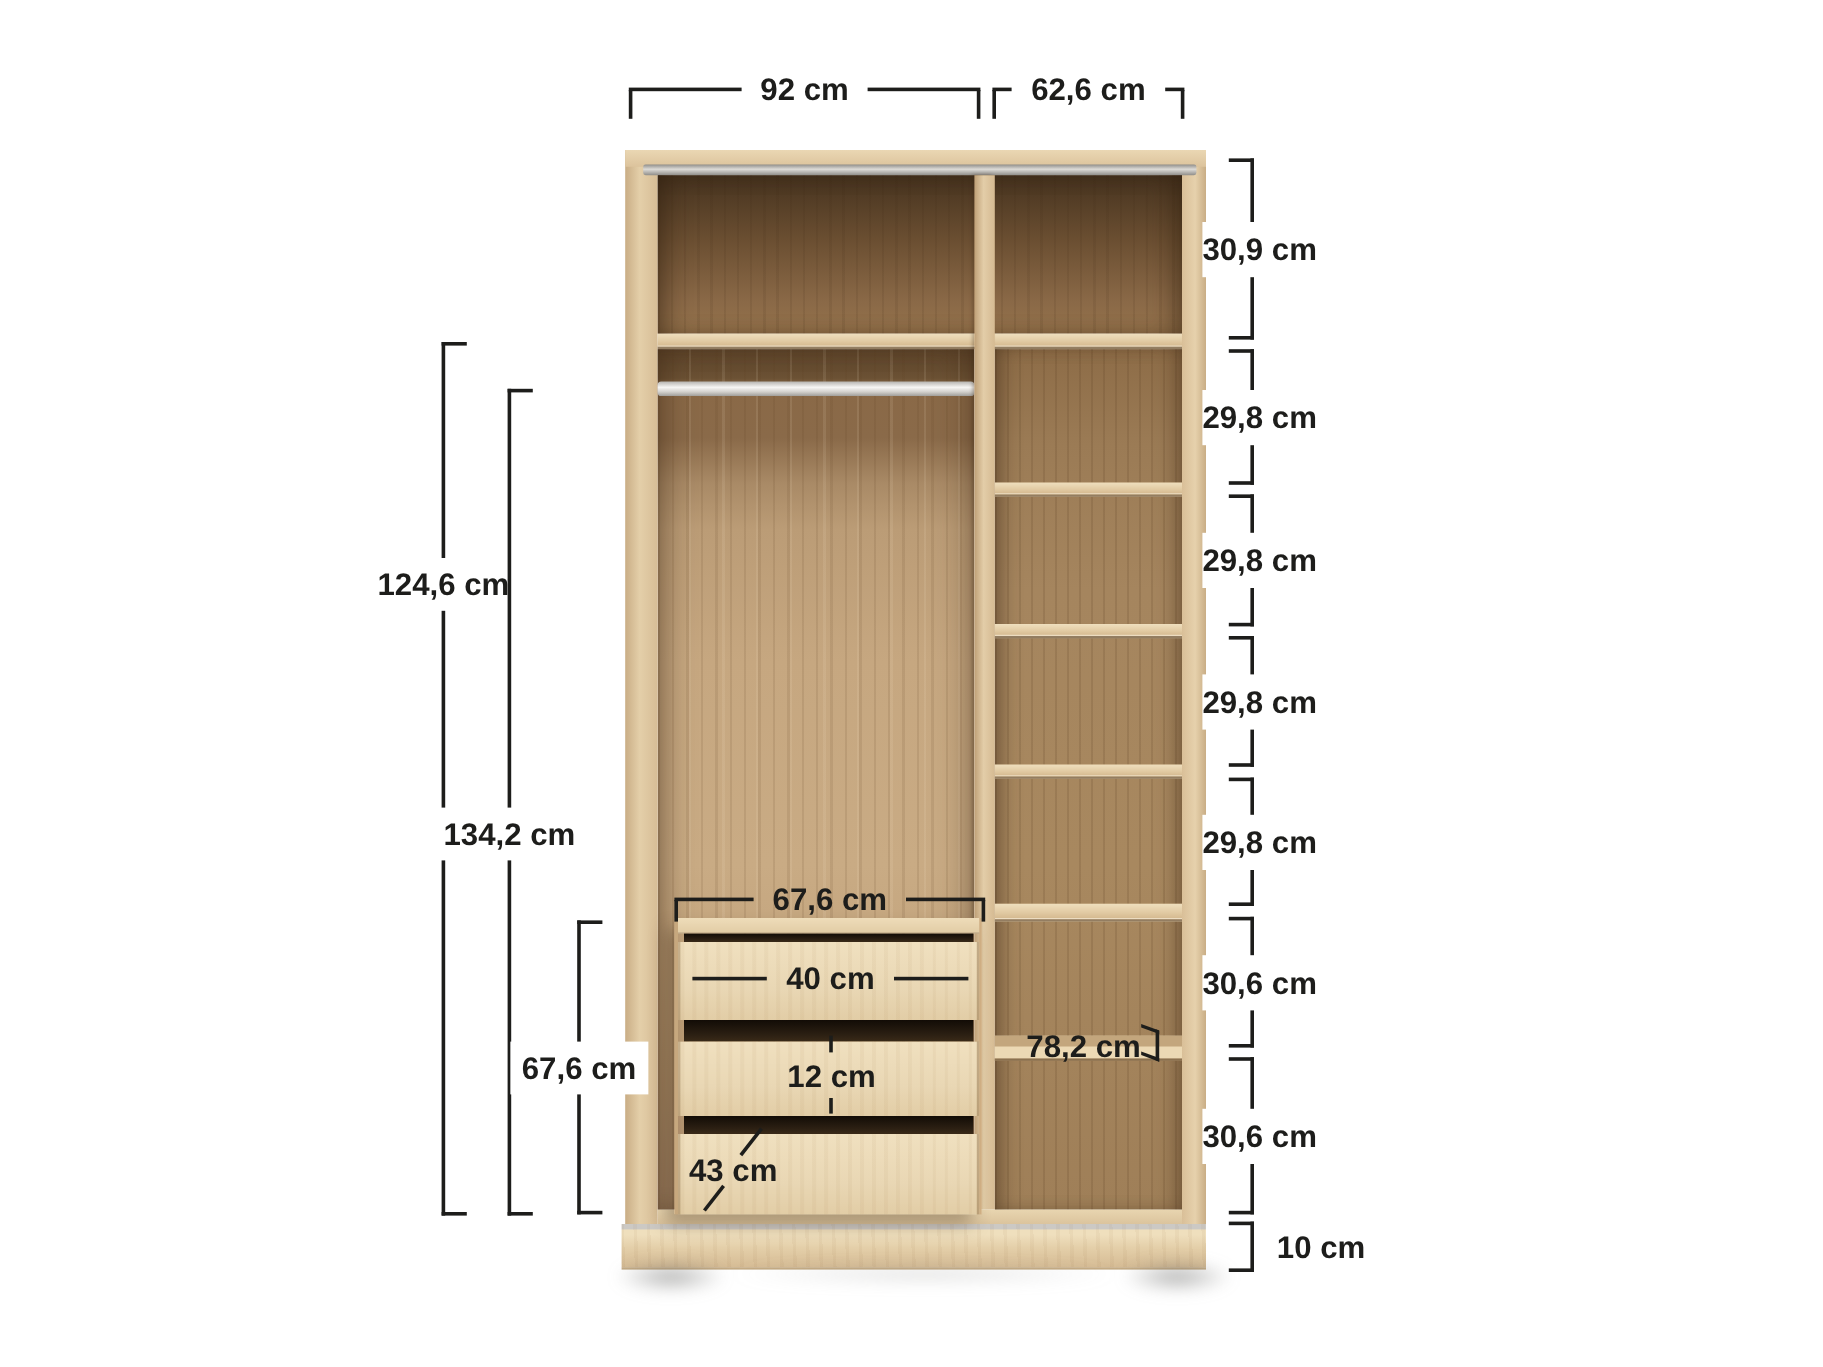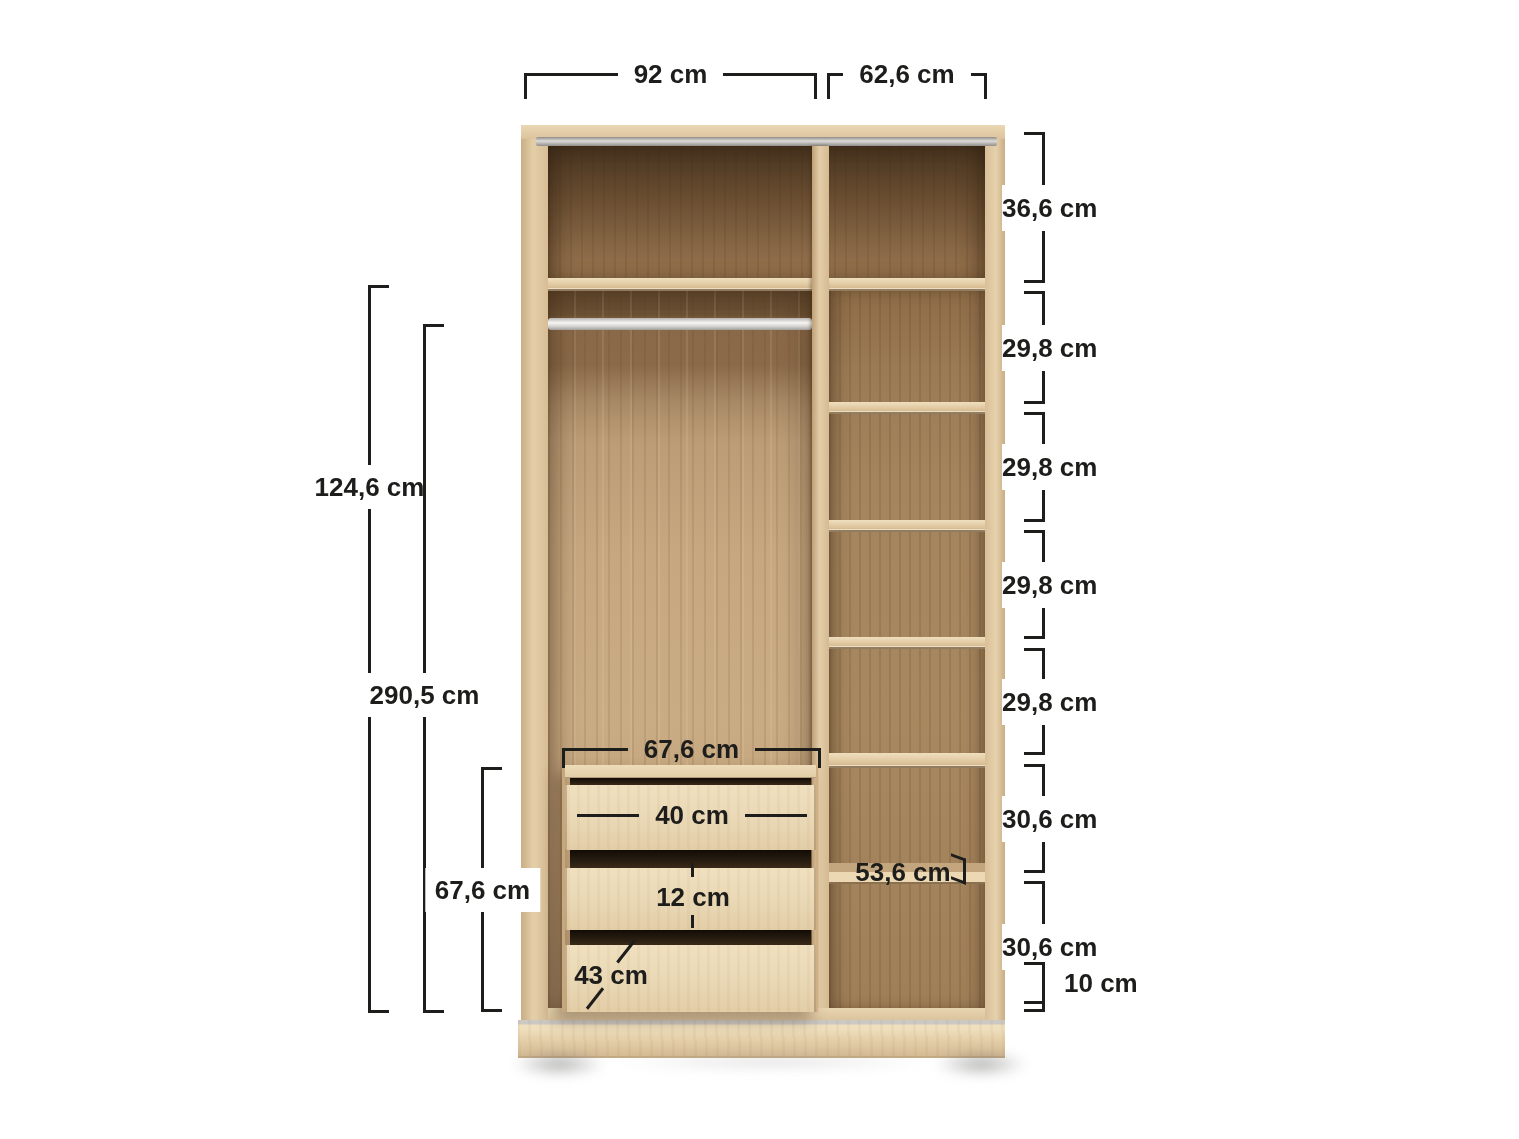--- a/index.html
+++ b/index.html
@@ -144,21 +144,21 @@
       </div>
     <div class="lbl">62,6 cm</div>
     <div class="dash">
         <div class="tick tr"></div>
       </div>
   </div>
 
   <div class="dim vdim ticks-left lbl-left" style="left:1042px;top:132px;height:151px">
     <div class="tick t"></div>
       <div class="tick b"></div>
-    <div class="lbl">36,6 cm</div>
+    <div class="lbl">30,9 cm</div>
   </div>
   <div class="dim vdim ticks-left lbl-left" style="left:1042px;top:291px;height:113px">
     <div class="tick t"></div>
       <div class="tick b"></div>
     <div class="lbl">29,8 cm</div>
   </div>
   <div class="dim vdim ticks-left lbl-left" style="left:1042px;top:412px;height:110px">
     <div class="tick t"></div>
       <div class="tick b"></div>
     <div class="lbl">29,8 cm</div>
@@ -176,35 +176,35 @@
   <div class="dim vdim ticks-left lbl-left" style="left:1042px;top:764px;height:109px">
     <div class="tick t"></div>
       <div class="tick b"></div>
     <div class="lbl">30,6 cm</div>
   </div>
   <div class="dim vdim ticks-left lbl-left" style="left:1042px;top:881px;height:131px">
     <div class="tick t"></div>
       <div class="tick b"></div>
     <div class="lbl">30,6 cm</div>
   </div>
-  <div class="dim vdim ticks-left lbl-side" style="left:1042px;top:962px;height:42px">
+  <div class="dim vdim ticks-left lbl-side" style="left:1042px;top:1018px;height:42px">
     <div class="tick t"></div>
       <div class="tick b"></div>
     <div class="lbl">10 cm</div>
   </div>
 
   <div class="dim vdim ticks-right lbl-center" style="left:368px;top:285px;height:728px">
     <div class="tick t"></div>
       <div class="tick b"></div>
     <div class="lbl" style="top:202px">124,6 cm</div>
   </div>
   <div class="dim vdim ticks-right lbl-center" style="left:423px;top:324px;height:689px">
     <div class="tick t"></div>
       <div class="tick b"></div>
-    <div class="lbl" style="top:371px">290,5 cm</div>
+    <div class="lbl" style="top:371px">134,2 cm</div>
   </div>
   <div class="dim vdim ticks-right lbl-center" style="left:481px;top:767px;height:245px">
     <div class="tick t"></div>
       <div class="tick b"></div>
     <div class="lbl" style="top:123px">67,6 cm</div>
   </div>
 
   <div class="dim hdim" style="left:562px;top:749px;width:259px">
     <div class="dash">
         <div class="tick tl" style="height:18px"></div>
@@ -222,16 +222,16 @@
   </div>
 
   <div class="dim vtick" style="left:691px;top:863px;height:14px"></div>
   <div class="dim lbl-free" style="left:693px;top:897px">12 cm</div>
   <div class="dim vtick" style="left:691px;top:915px;height:13px"></div>
 
   <div class="dim slash" style="left:612px;top:950px;width:28px"></div>
   <div class="dim lbl-free" style="left:611px;top:975px">43 cm</div>
   <div class="dim slash" style="left:582px;top:997px;width:26px"></div>
 
-  <div class="dim lbl-free" style="left:903px;top:872px">53,6 cm</div>
+  <div class="dim lbl-free" style="left:903px;top:872px">78,2 cm</div>
   <div class="dim depth-bracket" style="left:951px;top:856px"></div>
 
 </div>
 
 </body></html>

